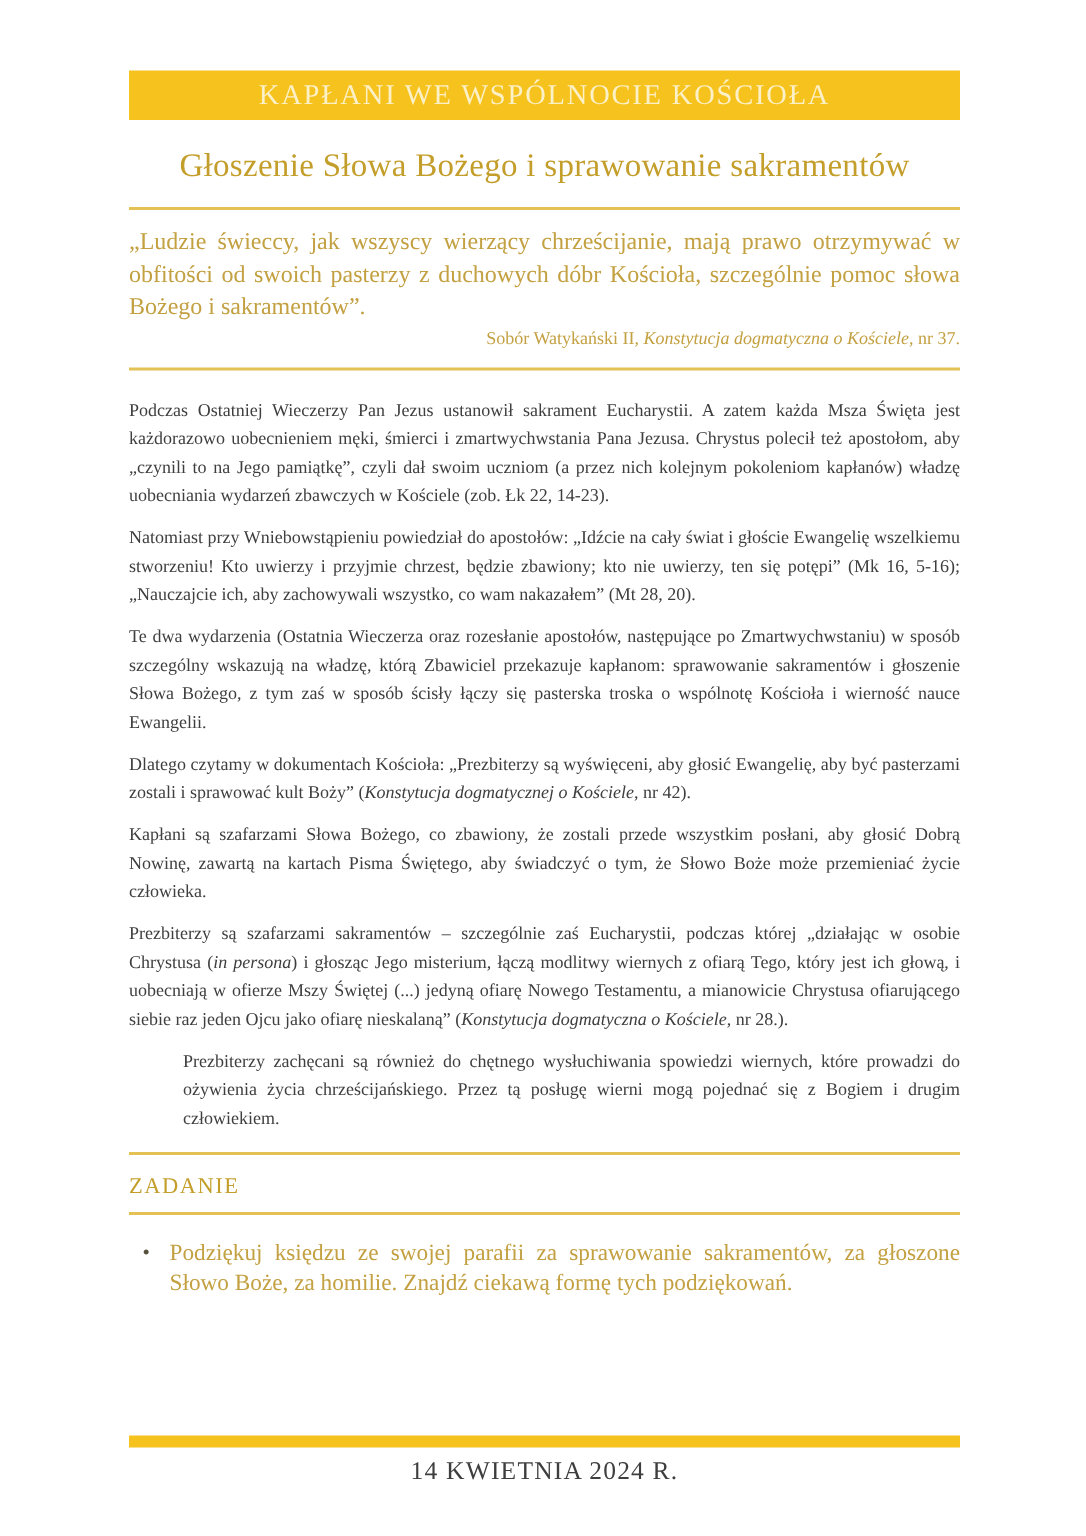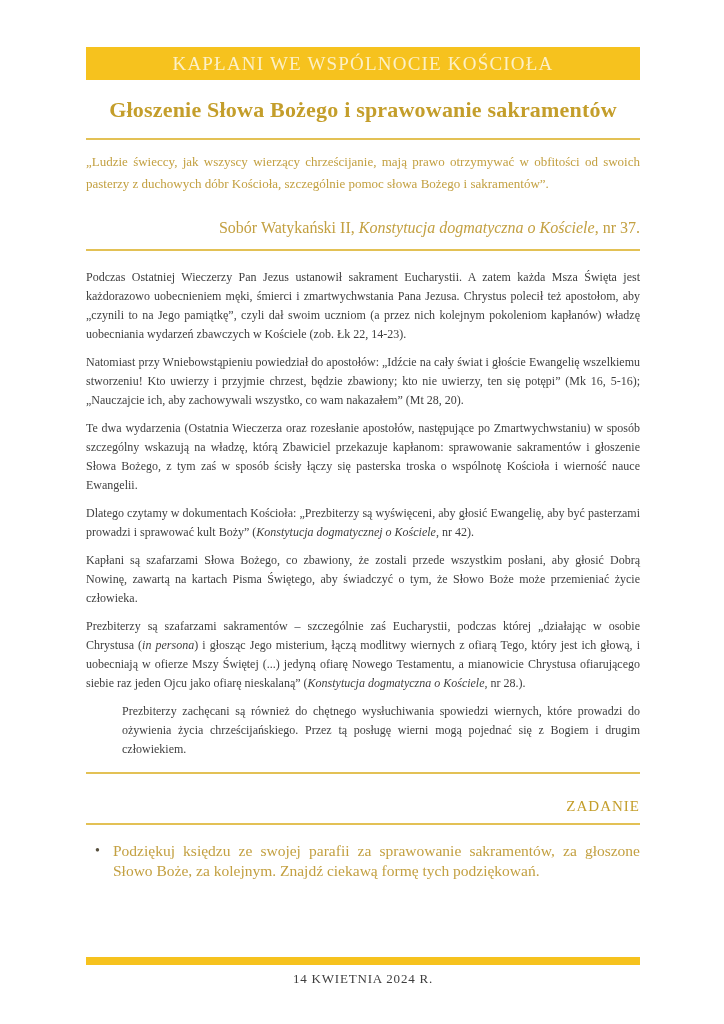--- a/index.html
+++ b/index.html
@@ -35,55 +35,55 @@
     font-size:19px;
     letter-spacing:1.2px;
     text-align:center;
     line-height:33px;
   }
   .doc-title{
     margin-top:17px;
     text-align:center;
     color:var(--title-gold);
     font-size:22px;
-    font-weight:bold;
+    font-weight:normal;
     letter-spacing:0.2px;
   }
   .rule{
     border:none;
     border-top:2px solid var(--rule-gold);
   }
   .rule-1{margin-top:15px;}
   .quote-block{margin-top:11px;}
   .quote-text{
     color:var(--quote-gold);
-    font-size:13px;
+    font-size:16px;
     line-height:21.5px;
     text-align:justify;
   }
   .attribution{
-    margin-top:25px;
+    margin-top:2px;
     text-align:right;
     color:var(--quote-gold);
-    font-size:16px;
+    font-size:12px;
   }
   .rule-2{margin-top:12px;}
   .body-content{margin-top:17px;}
   .para{
     color:var(--body-text);
     font-size:12px;
     line-height:19px;
     text-align:justify;
     margin-bottom:9px;
   }
   .para:last-child{margin-bottom:0;margin-left:36px;}
   .rule-3{margin-top:13px;}
   .task-header{
-    margin-top:24px;
-    text-align:right;
+    margin-top:13px;
+    text-align:left;
     color:var(--title-gold);
     font-size:15px;
     font-weight:normal;
     letter-spacing:1px;
   }
   .rule-4{margin-top:8px;}
   .task-list{
     margin-top:16px;
     list-style:none;
   }
@@ -111,21 +111,21 @@
     width:554px;
   }
   .footer-bar{
     height:8px;
     background:var(--banner-bg);
   }
   .footer-date{
     margin-top:6px;
     text-align:center;
     color:var(--body-text);
-    font-size:13px;
+    font-size:17px;
     letter-spacing:0.8px;
   }
   em{font-style:italic;}
 </style>
 </head>
 <body>
 
 <div class="page">
   <div class="content">
 
@@ -141,36 +141,36 @@
       <p class="quote-text">„Ludzie świeccy, jak wszyscy wierzący chrześcijanie, mają prawo otrzymywać w obfitości od swoich pasterzy z duchowych dóbr Kościoła, szczególnie pomoc słowa Bożego i sakramentów”.</p>
       <p class="attribution"><span>Sobór Watykański II, </span><em>Konstytucja dogmatyczna o Kościele</em><span>, nr 37.</span></p>
     </section>
 
     <hr class="rule rule-2">
 
     <main class="body-content">
       <p class="para"><span>Podczas Ostatniej Wieczerzy Pan Jezus ustanowił sakrament Eucharystii. A zatem każda Msza Święta jest każdorazowo uobecnieniem męki, śmierci i zmartwychwstania Pana Jezusa. Chrystus polecił też apostołom, aby „czynili to na Jego pamiątkę”, czyli dał swoim uczniom (a przez nich kolejnym pokoleniom kapłanów) władzę uobecniania wydarzeń zbawczych w Kościele (zob. Łk 22, 14-23).</span></p>
       <p class="para"><span>Natomiast przy Wniebowstąpieniu powiedział do apostołów: „Idźcie na cały świat i głoście Ewangelię wszelkiemu stworzeniu! Kto uwierzy i przyjmie chrzest, będzie zbawiony; kto nie uwierzy, ten się potępi” (Mk 16, 5-16); „Nauczajcie ich, aby zachowywali wszystko, co wam nakazałem” (Mt 28, 20).</span></p>
       <p class="para"><span>Te dwa wydarzenia (Ostatnia Wieczerza oraz rozesłanie apostołów, następujące po Zmartwychwstaniu) w sposób szczególny wskazują na władzę, którą Zbawiciel przekazuje kapłanom: sprawowanie sakramentów i głoszenie Słowa Bożego, z tym zaś w sposób ścisły łączy się pasterska troska o wspólnotę Kościoła i wierność nauce Ewangelii.</span></p>
-      <p class="para"><span>Dlatego czytamy w dokumentach Kościoła: „Prezbiterzy są wyświęceni, aby głosić Ewangelię, aby być pasterzami prowadzi i sprawować kult Boży” (</span><em>Konstytucja dogmatycznej o Kościele</em><span>, nr 42).</span></p>
+      <p class="para"><span>Dlatego czytamy w dokumentach Kościoła: „Prezbiterzy są wyświęceni, aby głosić Ewangelię, aby być pasterzami zostali i sprawować kult Boży” (</span><em>Konstytucja dogmatycznej o Kościele</em><span>, nr 42).</span></p>
       <p class="para"><span>Kapłani są szafarzami Słowa Bożego, co zbawiony, że zostali przede wszystkim posłani, aby głosić Dobrą Nowinę, zawartą na kartach Pisma Świętego, aby świadczyć o tym, że Słowo Boże może przemieniać życie człowieka.</span></p>
       <p class="para"><span>Prezbiterzy są szafarzami sakramentów – szczególnie zaś Eucharystii, podczas której „działając w osobie Chrystusa (</span><em>in persona</em><span>) i głosząc Jego misterium, łączą modlitwy wiernych z ofiarą Tego, który jest ich głową, i uobecniają w ofierze Mszy Świętej (...) jedyną ofiarę Nowego Testamentu, a mianowicie Chrystusa ofiarującego siebie raz jeden Ojcu jako ofiarę nieskalaną” (</span><em>Konstytucja dogmatyczna o Kościele</em><span>, nr 28.).</span></p>
       <p class="para"><span>Prezbiterzy zachęcani są również do chętnego wysłuchiwania spowiedzi wiernych, które prowadzi do ożywienia życia chrześcijańskiego. Przez tą posługę wierni mogą pojednać się z Bogiem i drugim człowiekiem.</span></p>
     </main>
 
     <hr class="rule rule-3">
 
     <h2 class="task-header">ZADANIE</h2>
 
     <hr class="rule rule-4">
 
     <ul class="task-list">
       <li class="task-item">
         <span class="bullet">•</span>
-        <span class="task-text"><span>Podziękuj księdzu ze swojej parafii za sprawowanie sakramentów, za głoszone Słowo Boże, za kolejnym. Znajdź ciekawą formę tych podziękowań.</span></span>
+        <span class="task-text"><span>Podziękuj księdzu ze swojej parafii za sprawowanie sakramentów, za głoszone Słowo Boże, za homilie. Znajdź ciekawą formę tych podziękowań.</span></span>
       </li>
     </ul>
 
   </div>
 
   <footer class="footer">
     <div class="footer-bar"></div>
     <div class="footer-date">14 KWIETNIA 2024 R.</div>
   </footer>
 </div>

